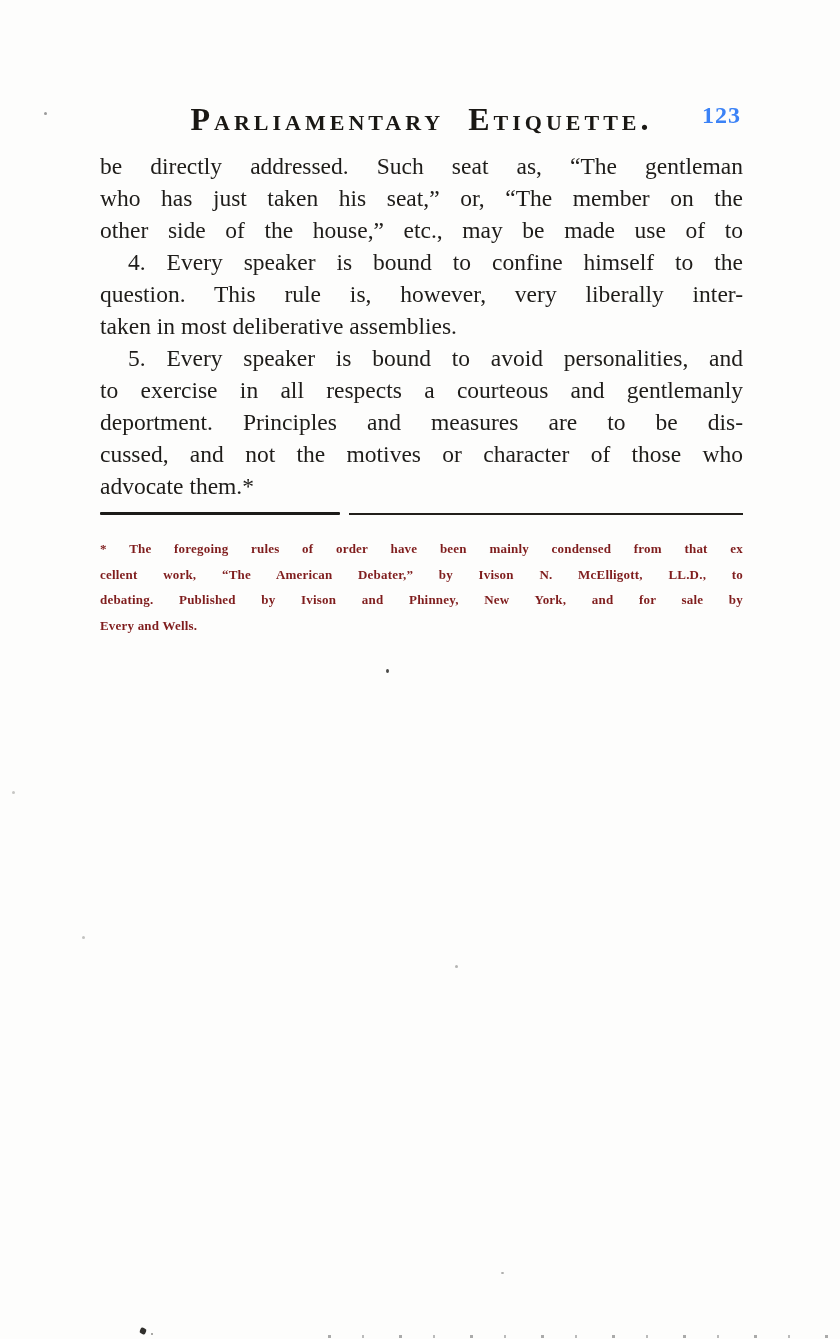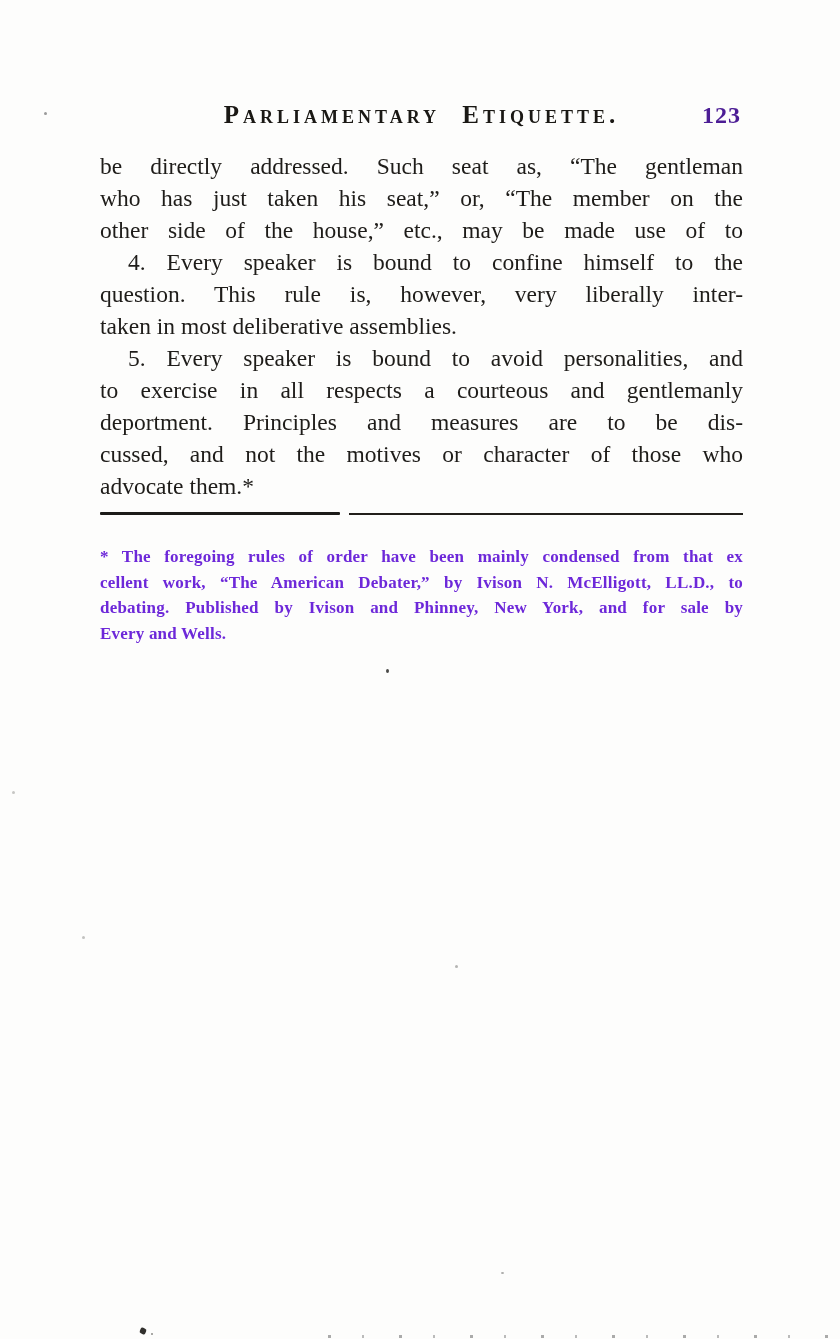--- a/index.html
+++ b/index.html
@@ -26,33 +26,33 @@
   
   .running-head {
     position: relative;
     height: 34px;
     margin-bottom: 15px;
     text-align: center;
   }
   .running-title {
     font-variant: small-caps;
     font-weight: bold;
-    font-size: 25px;
+    font-size: 32px;
     letter-spacing: 4px;
     word-spacing: 12px;
     color: #1a1814;
   }
   .page-number {
     position: absolute;
     right: 2px;
     top: 1px;
     font-weight: bold;
     font-size: 24px;
     letter-spacing: 1px;
-    color: #4c1d95;
+    color: #3b82f6;
   }
 
   
   .body-text {
     font-size: 23.5px;
     line-height: 32px;
   }
   .bline {
     text-align: justify;
     text-align-last: justify;
@@ -81,26 +81,26 @@
   .rule-gap { width: 9px; }
   .rule-right {
     flex: 1;
     height: 2px;
     margin-top: 1px;
     background: #221f1b;
   }
 
   
   .footnote {
-    margin-top: 28px;
+    margin-top: 20px;
     font-weight: bold;
-    font-size: 17px;
+    font-size: 13px;
     line-height: 25.5px;
     letter-spacing: 0.2px;
-    color: #6d28d9;
+    color: #7f1d1d;
   }
   .fline {
     text-align: justify;
     text-align-last: justify;
   }
   .fline.last {
     text-align-last: left;
   }
 
   

